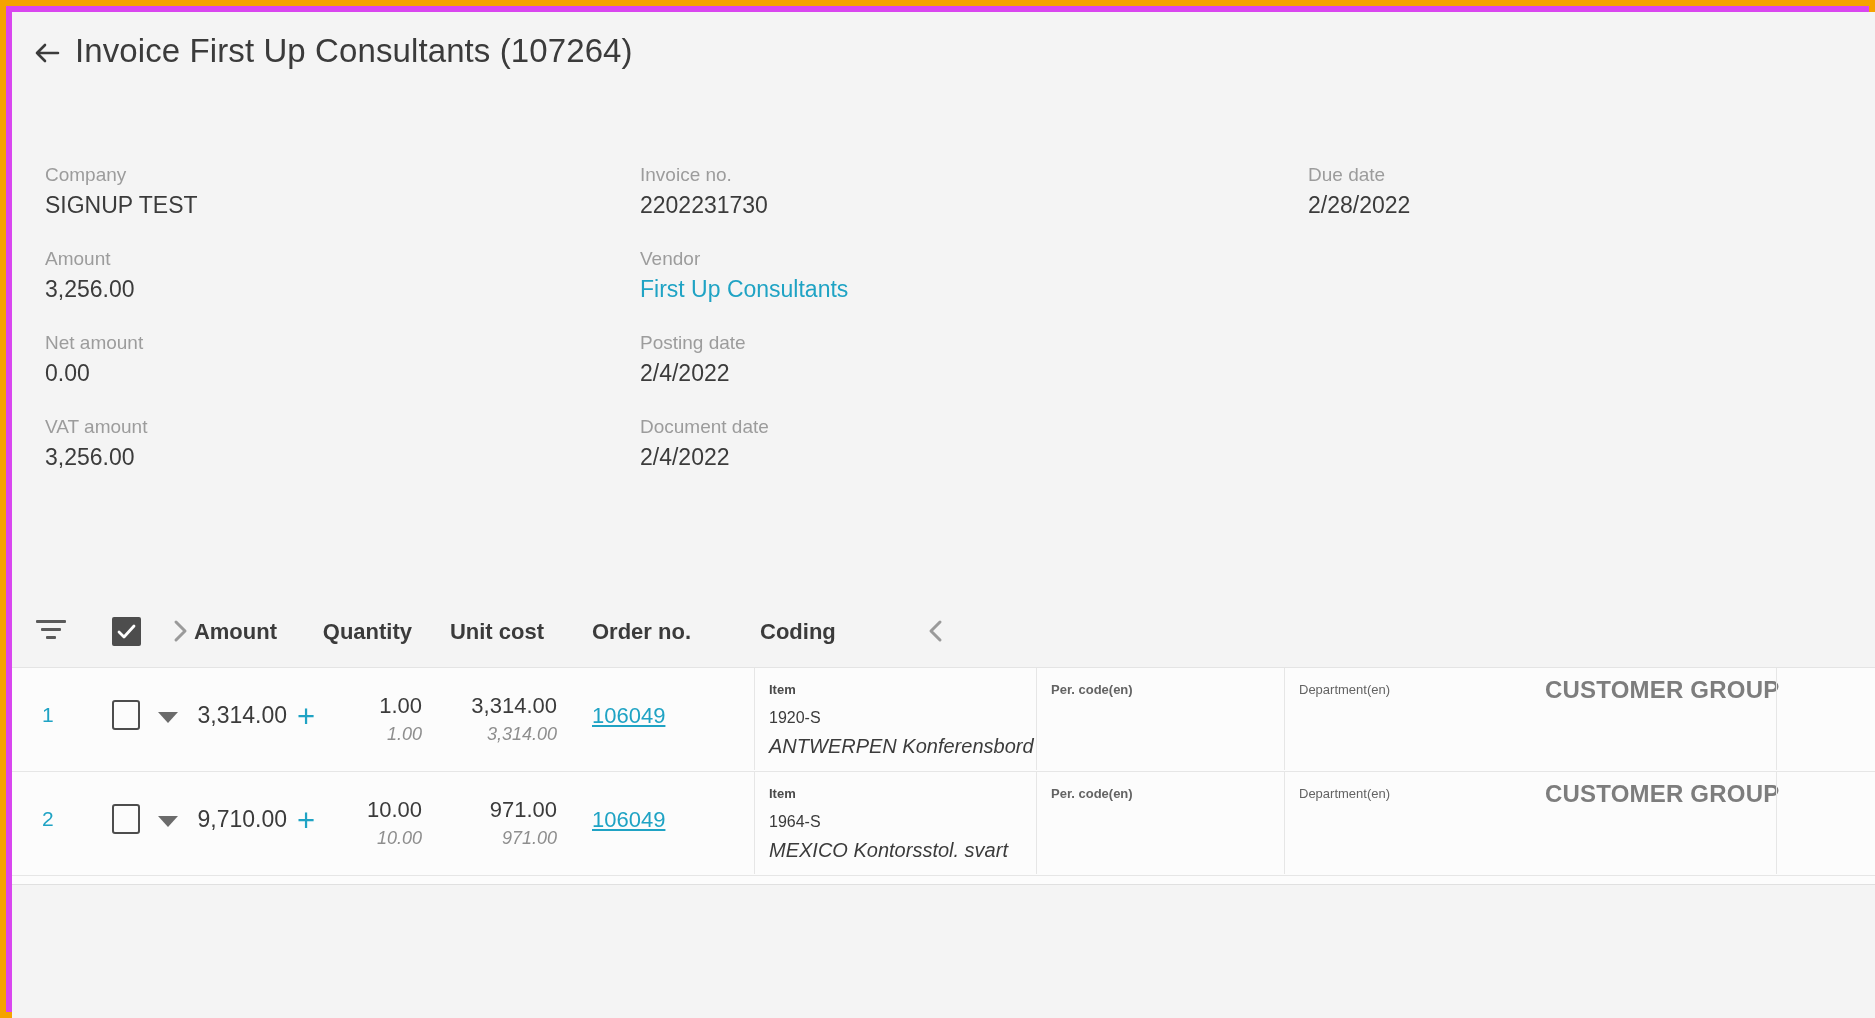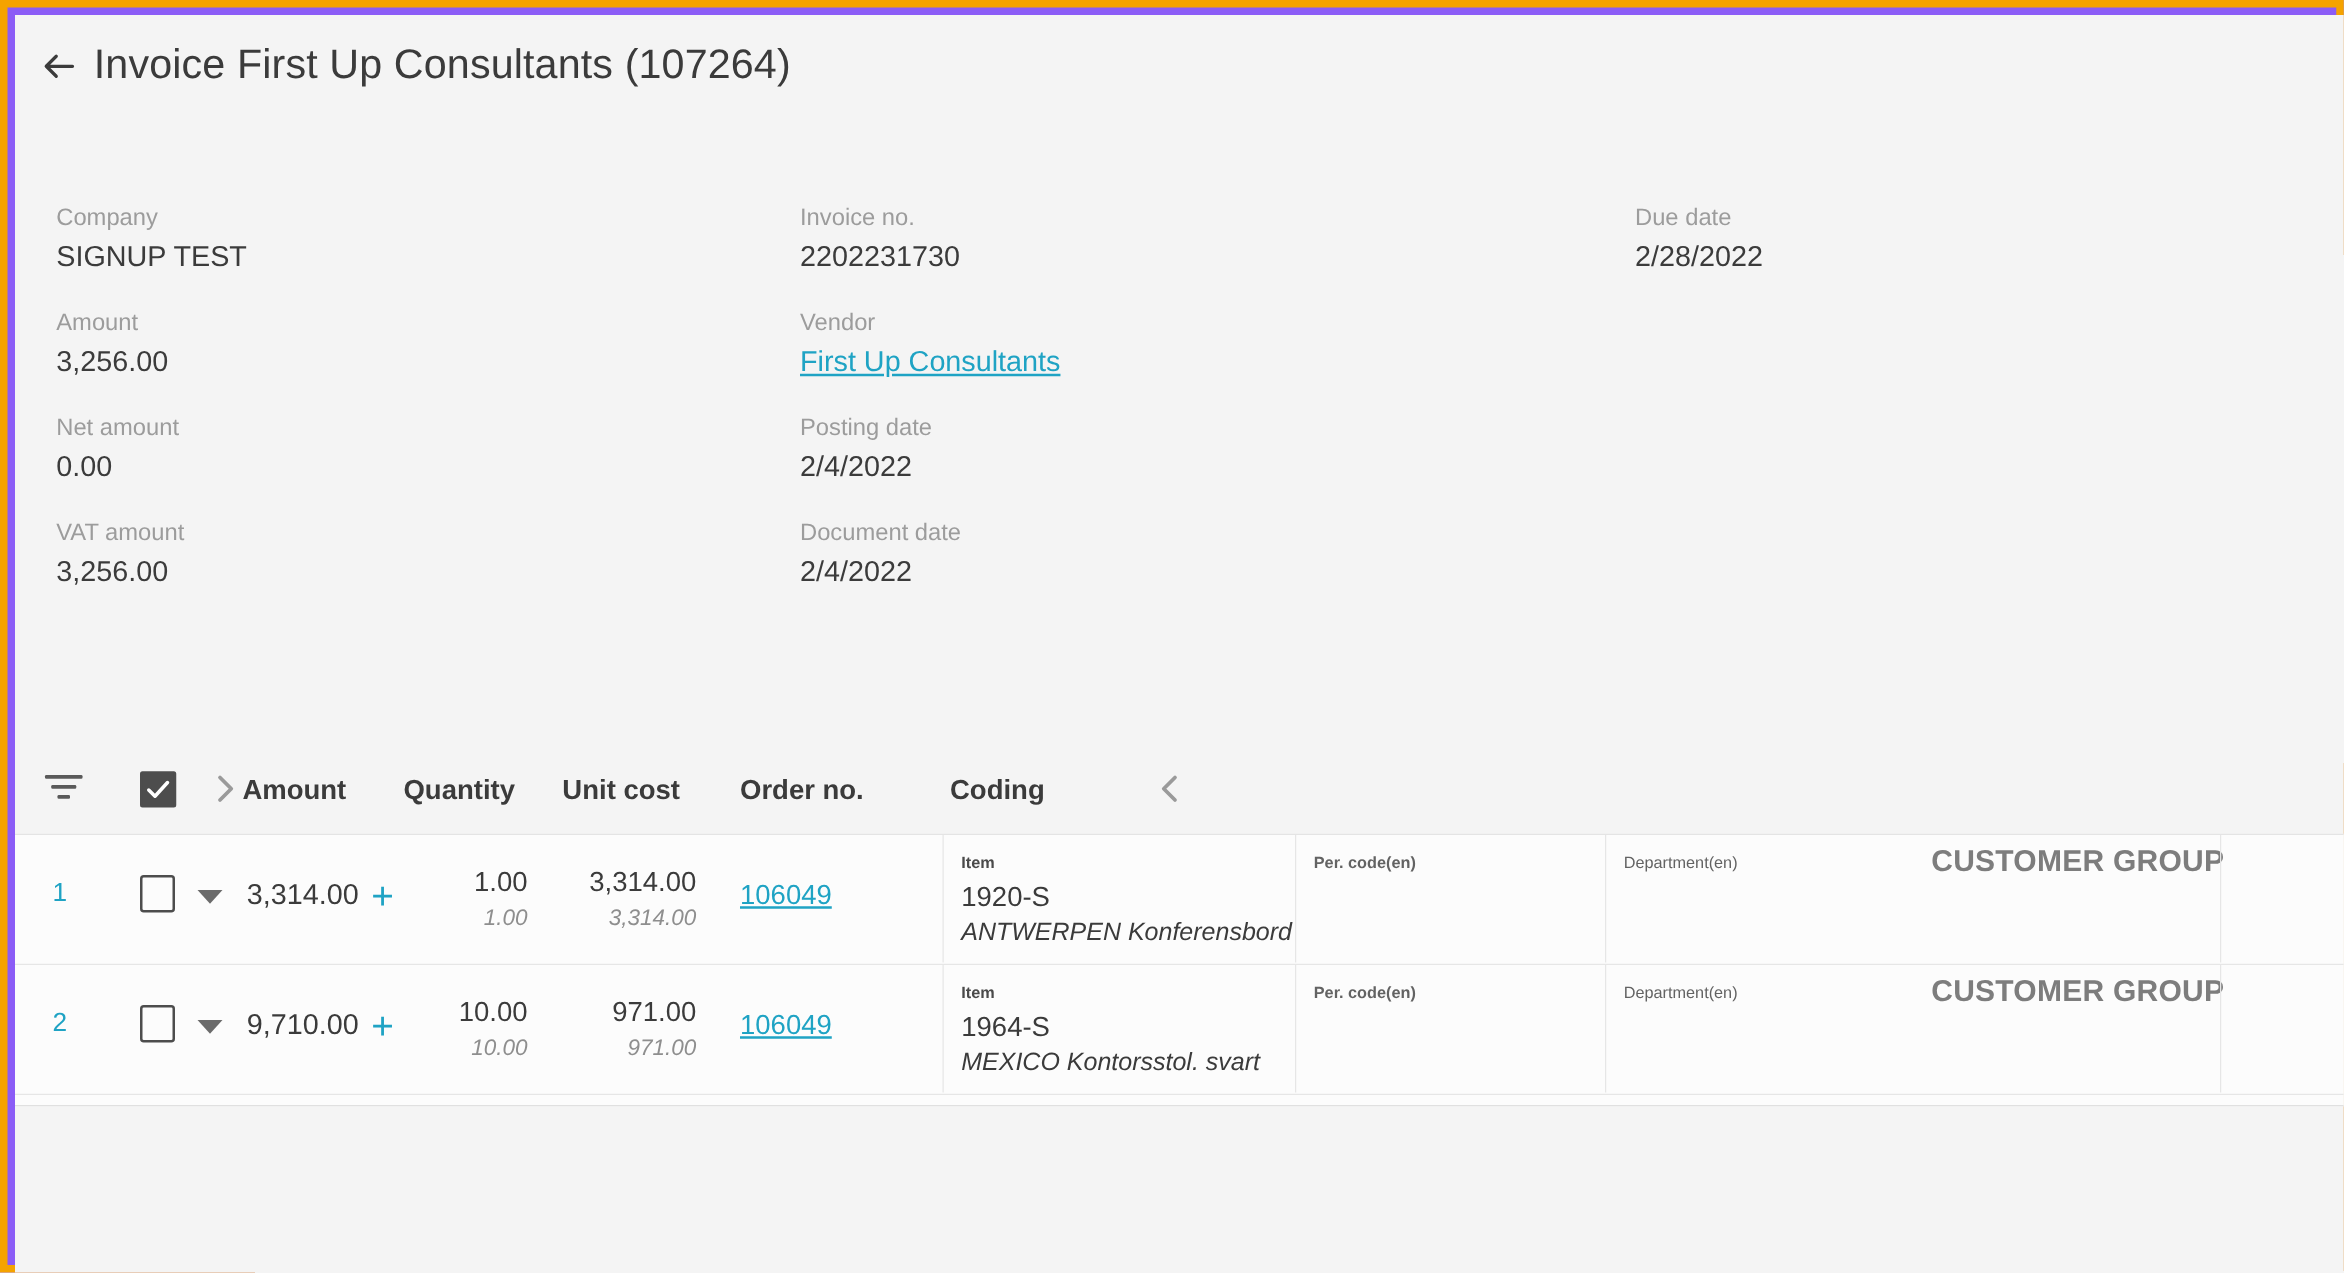--- a/index.html
+++ b/index.html
@@ -7,21 +7,21 @@
     width:1875px;height:1018px;
     background:#ffffff;
     font-family:"Liberation Sans","DejaVu Sans",sans-serif;
     -webkit-font-smoothing:antialiased;
     overflow:hidden;
   }
   .frame{
     position:absolute;left:0;top:0;width:1875px;height:1018px;
     box-sizing:border-box;
     border:6px solid #f5a300;
-    background:#8b5cf6;
+    background:#d946ef;
   }
   .inner{
     position:absolute;left:6px;top:6px;
     width:1863px;height:1006px;
     background:#f4f4f4;
     overflow:hidden;
   }
 
   
   .titlebar{
@@ -47,21 +47,21 @@
   .col-b{left:628px;}
   .col-c{left:1296px;}
   .field{margin-bottom:24px;}
   .field .lbl{
     font-size:19px;color:#9c9c9c;line-height:26px;white-space:nowrap;
   }
   .field .val{
     font-size:23px;color:#3b3b3b;line-height:34px;white-space:nowrap;
   }
   .field .val.link{
-    color:#1fa3c4;text-decoration:underline;cursor:pointer;
+    color:#1fa3c4;cursor:pointer;
   }
 
   
   .table-wrap{
     position:absolute;left:0;top:585px;width:100%;
   }
   .thead{
     position:relative;height:70px;
   }
   .th{
@@ -137,21 +137,21 @@
   .cell{
     position:absolute;top:0;height:102px;
     border-left:1px solid #e6e6e6;box-sizing:border-box;
   }
   .cell .c-lbl{
     font-size:13px;color:#636363;line-height:24px;
     padding:10px 0 0 14px;white-space:nowrap;
   }
   .cell .c-lbl.bold{font-weight:bold;color:#4a4a4a;}
   .cell .c-v1{
-    font-size:22px;color:#3b3b3b;line-height:31px;padding-left:14px;white-space:nowrap;
+    font-size:16px;color:#3b3b3b;line-height:31px;padding-left:14px;white-space:nowrap;
   }
   .cell .c-v2{
     font-size:20px;color:#3b3b3b;font-style:italic;line-height:26px;padding-left:14px;white-space:nowrap;
   }
   .cell-coding{left:742px;width:282px;}
   .cell-percode{left:1024px;width:248px;font-weight:bold;}
   .cell-dept{left:1272px;width:247px;}
   .cell-custgrp{left:1519px;width:245px;border-left:none;}
   .cell-custgrp .c-lbl{color:#7d7d7d;font-size:24px;letter-spacing:.2px;font-weight:bold;}
   .cell-tail{left:1764px;width:99px;}

